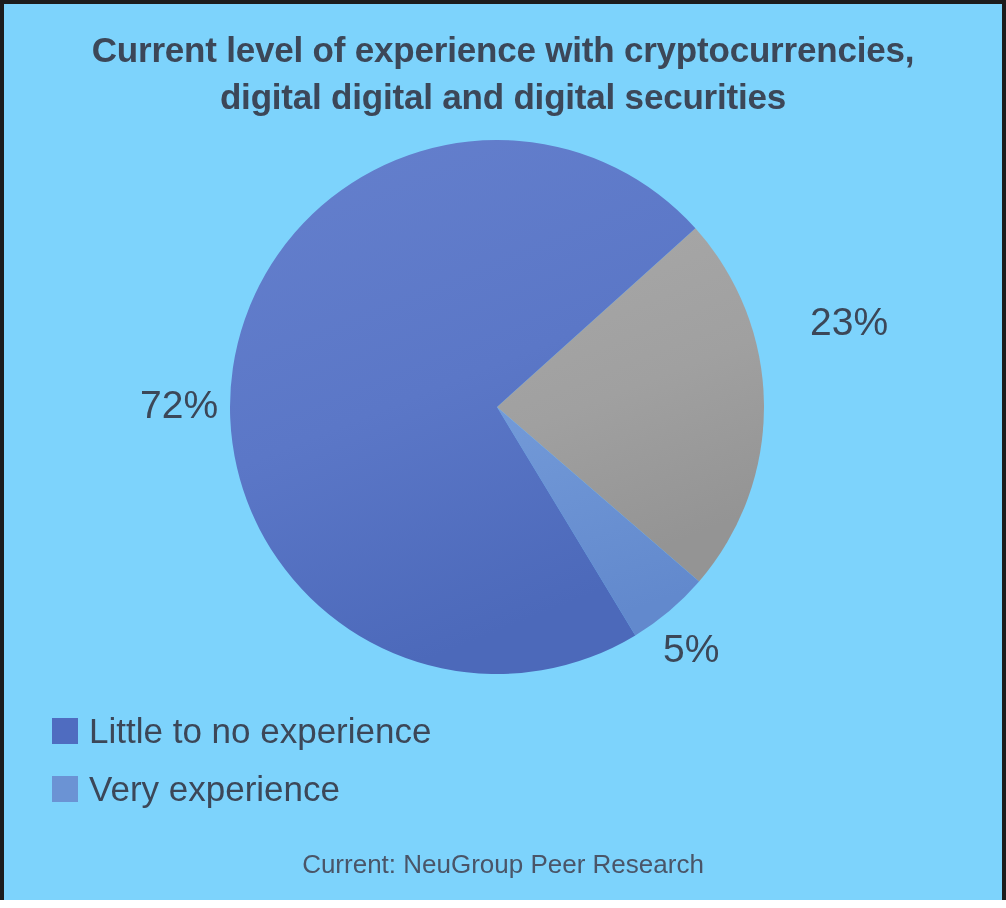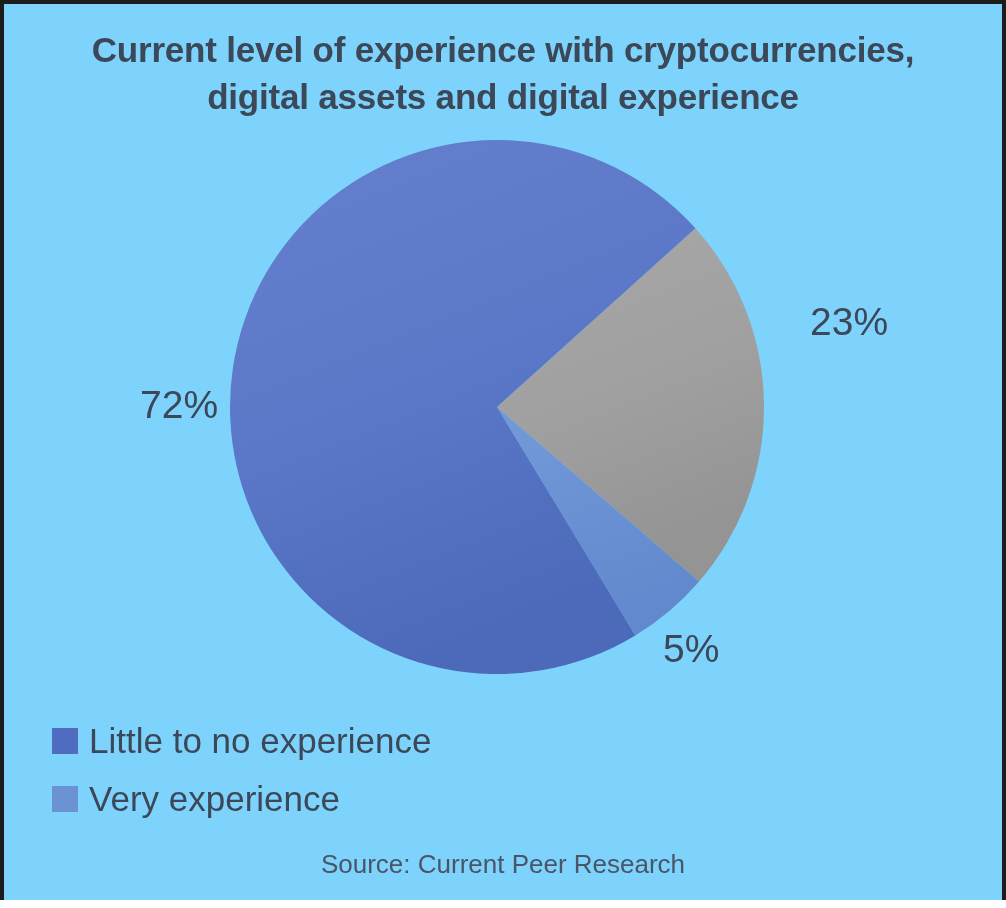--- a/index.html
+++ b/index.html
@@ -67,21 +67,21 @@
 
   #legend {
     position: absolute;
     left: 52px;
     top: 702px;
     width: 900px;
     z-index: 25;
   }
   .legend-row {
     display: flex;
-    align-items: flex-end;
+    align-items: center;
     height: 58px;
   }
   .legend-item {
     display: flex;
     align-items: center;
   }
   .legend-item.first { width: 476px; }
   .swatch {
     width: 26px;
     height: 26px;
@@ -108,21 +108,21 @@
     z-index: 25;
   }
 </style>
 </head>
 <body>
 
 <div id="canvas">
 
   <div id="chart-title">
     <span class="tline">Current level of experience with cryptocurrencies,</span>
-    <span class="tline">digital assets and digital experience</span>
+    <span class="tline">digital digital and digital securities</span>
   </div>
 
   <svg id="pie-wrap" viewBox="0 0 1006 908" width="1006" height="908" xmlns="http://www.w3.org/2000/svg">
     <defs>
       <linearGradient id="gblue" x1="0" y1="0" x2="0.35" y2="1">
         <stop offset="0%" stop-color="#6580cd"></stop>
         <stop offset="55%" stop-color="#5b77c7"></stop>
         <stop offset="100%" stop-color="#4c69ba"></stop>
       </linearGradient>
       <linearGradient id="ggray" x1="0" y1="0" x2="0.3" y2="1">
@@ -153,16 +153,16 @@
       </div>
     </div>
     <div class="legend-row">
       <div class="legend-item first">
         <span class="swatch" style="background:#6b93d4"></span>
         <span class="legend-label">Very experience</span>
       </div>
     </div>
   </div>
 
-  <div id="source-note">Source: Current Peer Research</div>
+  <div id="source-note">Current: NeuGroup Peer Research</div>
 
   <div id="frame"></div>
 </div>
 
 </body></html>

